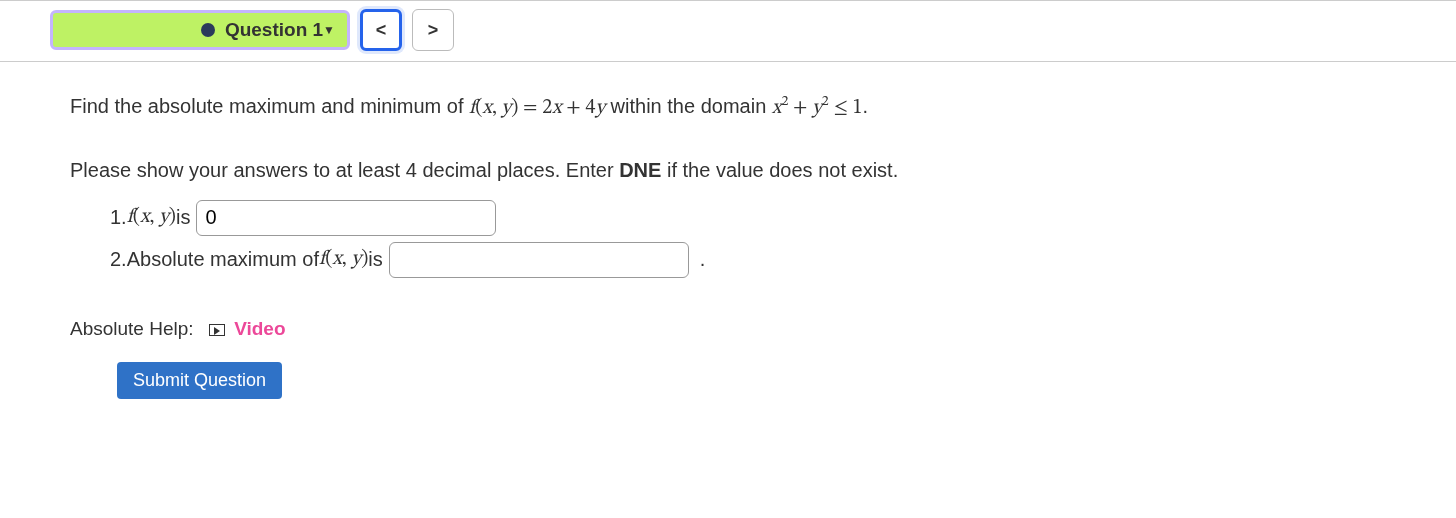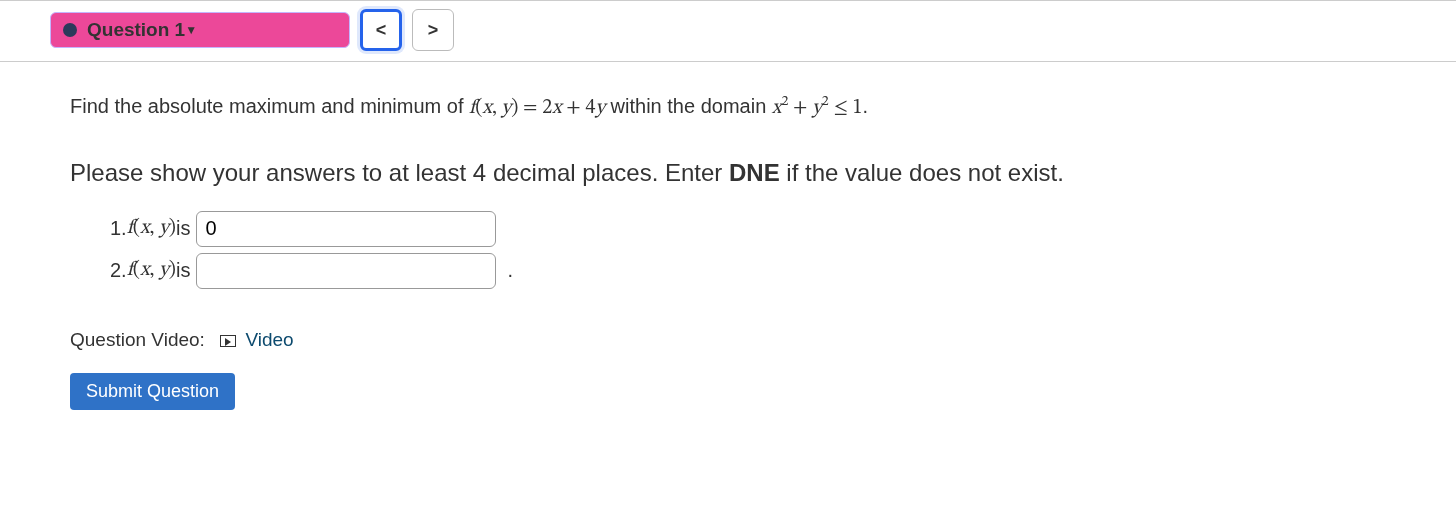--- a/index.html
+++ b/index.html
@@ -17,26 +17,26 @@
     border-top: 1px solid #ccc;
     border-bottom: 1px solid #ccc;
     padding: 8px 50px 10px 50px;
     display: flex;
     align-items: center;
     gap: 10px;
   }
   .q-selector {
     display: flex;
     align-items: center;
-    border: 1px solid #c4b5fd;
+    border: 3px solid #c4b5fd;
     border-radius: 6px;
     padding: 6px 12px;
     width: 300px;
-    justify-content: flex-start;
-    background: #ec4899;
+    justify-content: flex-end;
+    background: #bef264;
     cursor: pointer;
   }
   .q-selector-left {
     display: flex;
     align-items: center;
     gap: 10px;
   }
   .dot {
     width: 14px;
     height: 14px;
@@ -68,22 +68,22 @@
     box-shadow: 0 0 0 3px rgba(37,99,235,.15);
   }
   .content {
     padding: 30px 70px;
   }
   .prompt {
     font-size: 20px;
     margin-bottom: 38px;
   }
   .instr {
-    font-size: 24px;
-    margin-bottom: 24px;
+    font-size: 20px;
+    margin-bottom: 18px;
   }
   .answers {
     padding-left: 40px;
     margin-bottom: 40px;
   }
   .ans-row {
     display: flex;
     align-items: center;
     font-size: 20px;
     margin: 6px 0;
@@ -116,33 +116,35 @@
     position: absolute;
     left: 4px;
     top: 2px;
     width: 0;
     height: 0;
     border-left: 6px solid #333;
     border-top: 4px solid transparent;
     border-bottom: 4px solid transparent;
   }
   .video-link {
-    color: #0c4a6e;
+    color: #ec4899;
     text-decoration: none;
     cursor: pointer;
+    font-weight: bold;
   }
   .submit-btn {
     background: #2f72c7;
     color: #fff;
     border: none;
     border-radius: 4px;
     padding: 8px 16px;
     font-size: 18px;
     font-family: inherit;
     cursor: pointer;
+    margin-left: 47px;
   }
   .math {
     font-family: "Cambria Math", "STIX Two Math", "Times New Roman", serif;
     font-style: italic;
   }
   .mathup { font-style: normal; }
   sup { font-size: 0.7em; vertical-align: super; font-style: normal;}
 </style>
 </head>
 <body>
@@ -177,29 +179,30 @@
 
     <div class="answers">
       <div class="ans-row">
         <span>1. </span>
         <span class="math">f<span class="mathup">(</span>x<span class="mathup">,</span> y<span class="mathup">)</span></span>
         <span> is </span>
         <input class="ans-input" value="0" style="">
       </div>
       <div class="ans-row">
         <span>2. </span>
+        <span>Absolute maximum of </span>
         <span class="math">f<span class="mathup">(</span>x<span class="mathup">,</span> y<span class="mathup">)</span></span>
         <span> is </span>
         <input class="ans-input" value="" style="">
         <span style="white-space:pre;">  .</span>
       </div>
     </div>
 
     <div class="help-row">
-      <span>Question Video:</span>
+      <span>Absolute Help:</span>
       <span class="video-icon"></span>
       <a class="video-link">Video</a>
     </div>
 
     <button class="submit-btn">Submit Question</button>
 
   </div>
 </div>
 
 </body></html>

